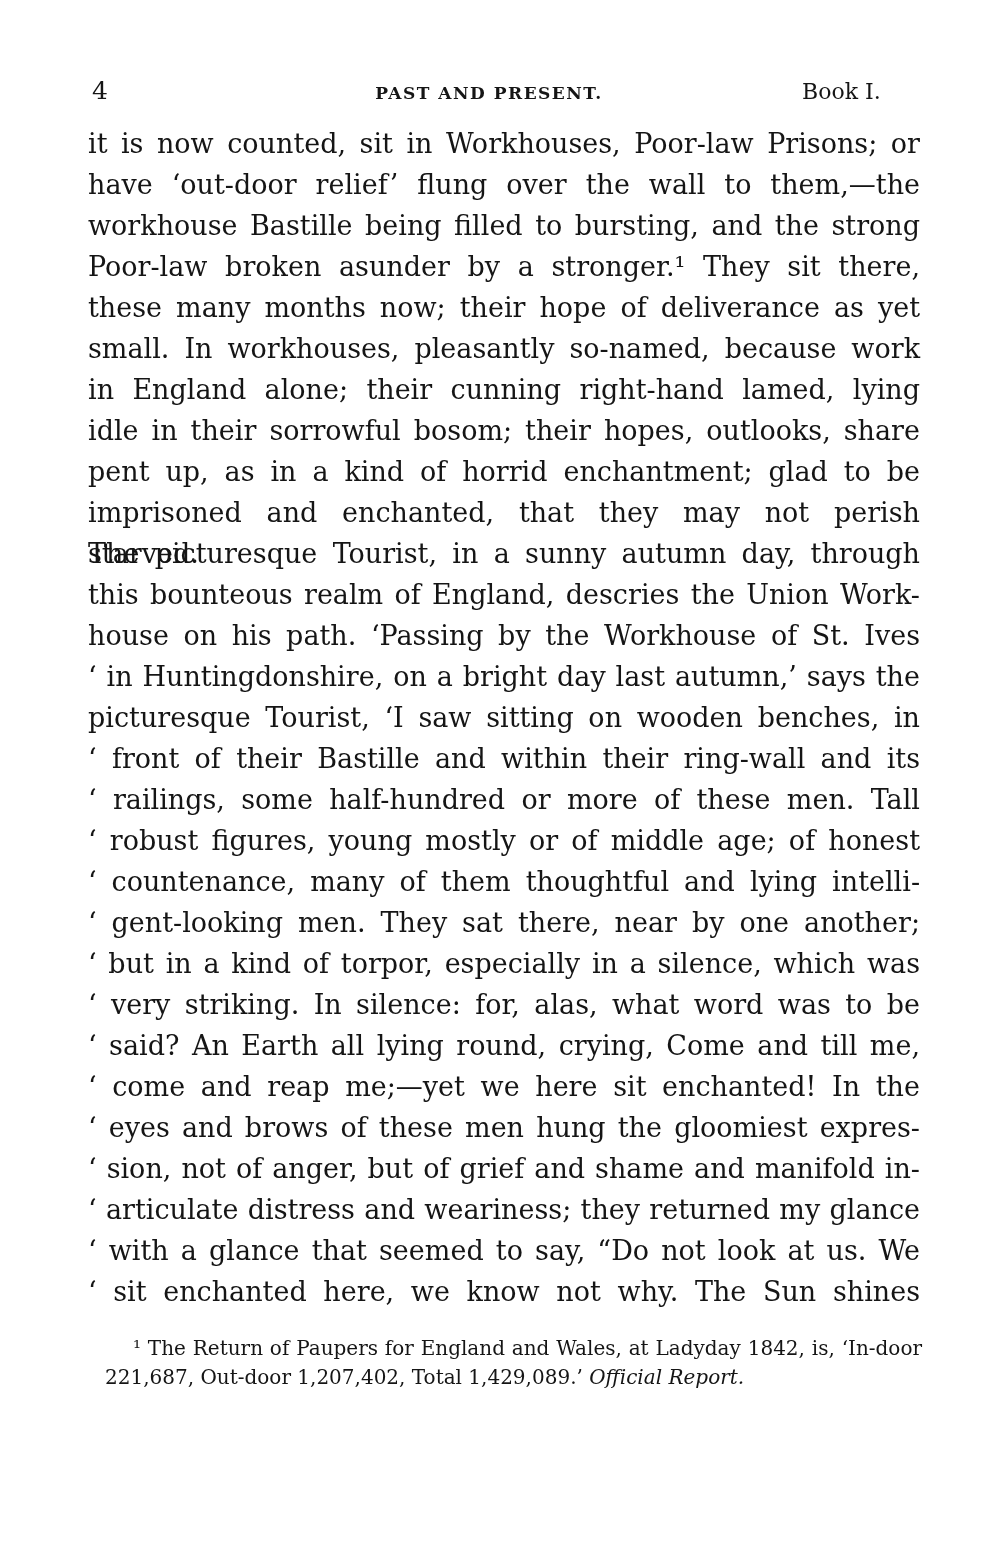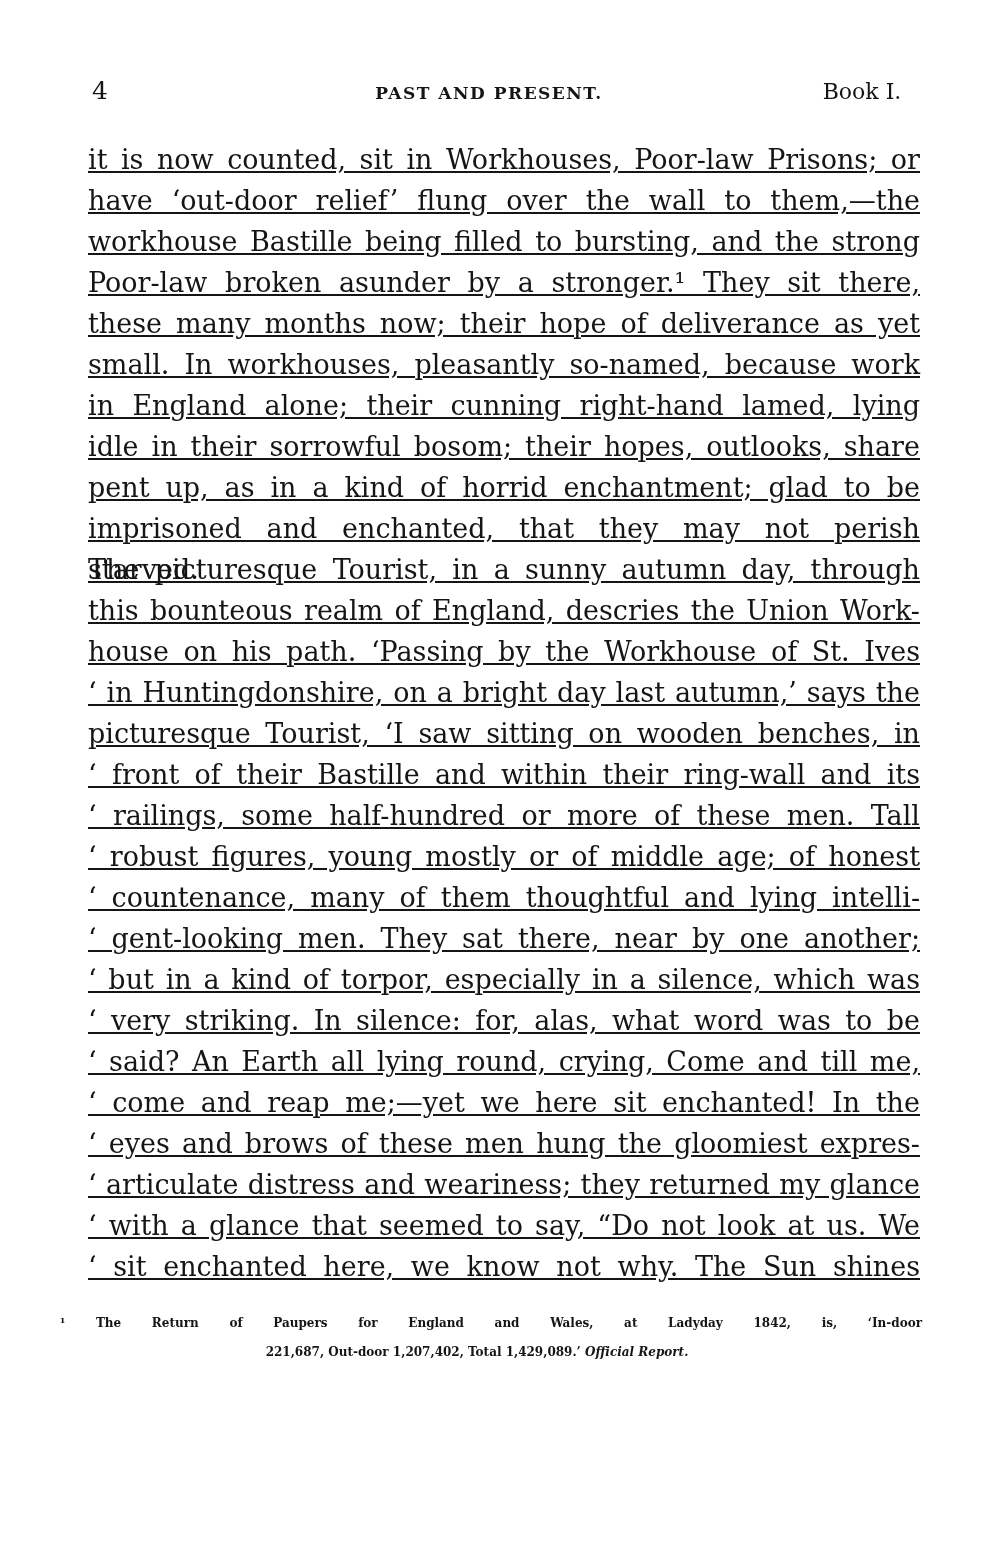--- a/index.html
+++ b/index.html
@@ -28,50 +28,48 @@
     flex: 1 1 auto;
     text-align: center;
     font-size: 17px;
     letter-spacing: 1.5px;
     font-weight: bold;
     transform: translateX(-18px);
   }
   .book-label {
     flex: 0 0 auto;
     width: 120px;
-    text-align: center;
+    text-align: left;
     font-size: 22px;
   }
   .body-text {
-    margin: 34px 80px 0 88px;
+    margin: 18px 80px 0 88px;
     font-size: 27px;
-    text-decoration: underline;
   }
   .body-text .line {
     line-height: 41px;
     height: 41px;
     text-align: justify;
     text-align-last: justify;
     white-space: normal;
   }
   .footnote {
-    margin: 22px 78px 0 32px;
-    font-size: 12px;
-    font-weight: bold;
+    margin: 22px 78px 0 105px;
+    font-size: 20px;
   }
   .fn-line {
     line-height: 29px;
   }
   .fn-first {
     text-indent: 28px;
     text-align: justify;
     text-align-last: justify;
   }
   .fn-second {
-    text-align: center;
+    text-align: left;
   }
   .fn-second em {
     font-style: italic;
   }
 </style>
 </head>
 <body>
 
 <div class="page" style="color: rgb(21, 21, 21); background: rgb(255, 255, 255);">
 
@@ -100,20 +98,21 @@
       <div class="line">‘ front of their Bastille and within their ring-wall and its</div>
       <div class="line">‘ railings, some half-hundred or more of these men.  Tall</div>
       <div class="line">‘ robust figures, young mostly or of middle age; of honest</div>
       <div class="line">‘ countenance, many of them thoughtful and lying intelli-</div>
       <div class="line">‘ gent-looking men.  They sat there, near by one another;</div>
       <div class="line">‘ but in a kind of torpor, especially in a silence, which was</div>
       <div class="line">‘ very striking.  In silence: for, alas, what word was to be</div>
       <div class="line">‘ said?  An Earth all lying round, crying, Come and till me,</div>
       <div class="line">‘ come and reap me;—yet we here sit enchanted!  In the</div>
       <div class="line">‘ eyes and brows of these men hung the gloomiest expres-</div>
+      <div class="line">‘ sion, not of anger, but of grief and shame and manifold in-</div>
       <div class="line">‘ articulate distress and weariness; they returned my glance</div>
       <div class="line">‘ with a glance that seemed to say, “Do not look at us.  We</div>
       <div class="line">‘ sit enchanted here, we know not why.  The Sun shines</div>
     </main>
 
   <footer class="footnote">
     <div class="fn-line fn-first">
       <span>¹ The Return of Paupers for England and Wales, at Ladyday 1842, is, ‘In-door</span>
     </div>
     <div class="fn-line fn-second">

